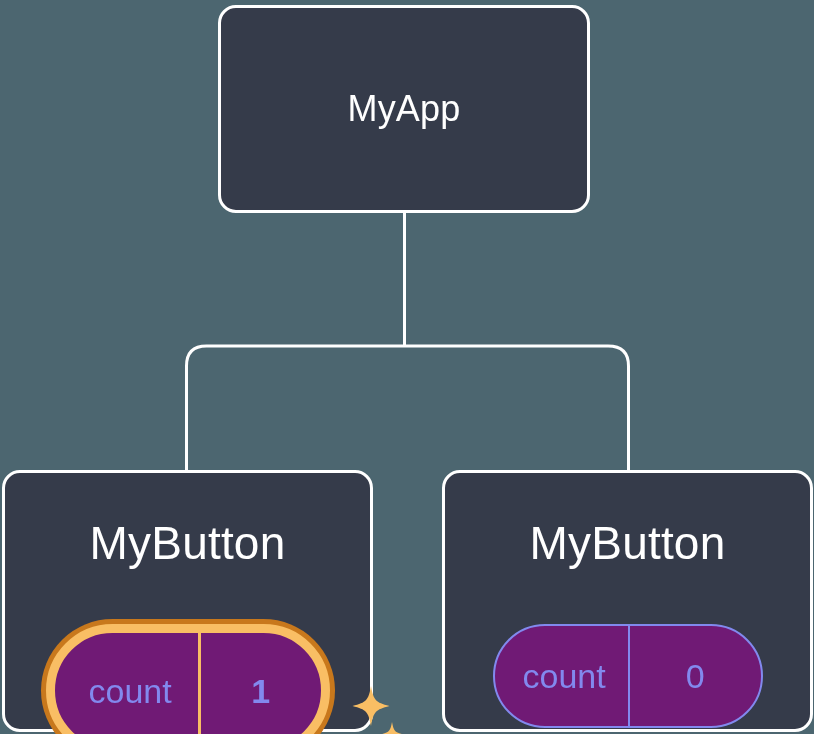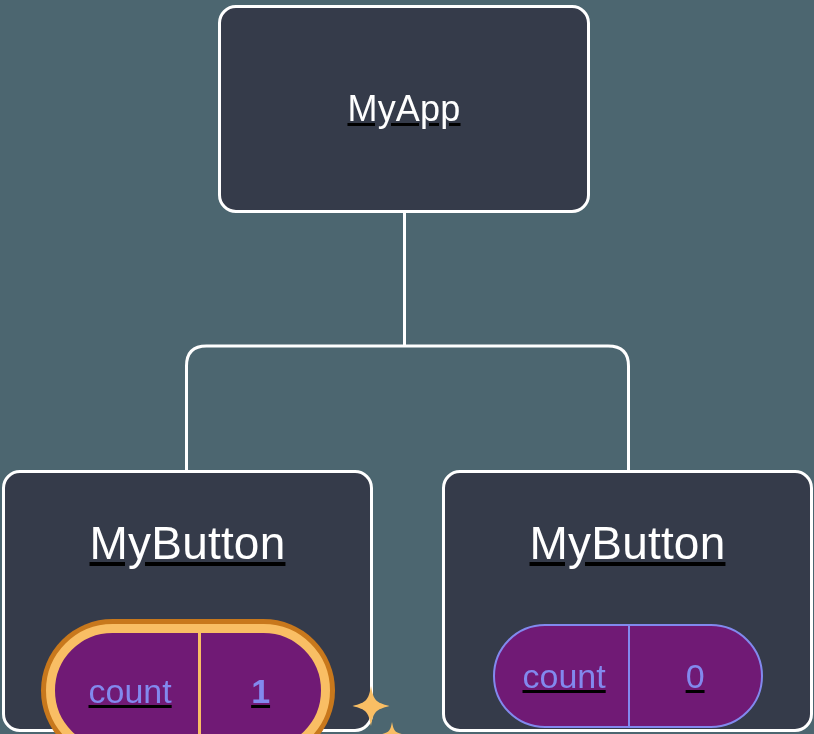--- a/index.html
+++ b/index.html
@@ -31,21 +31,20 @@
   
   .node {
     position: absolute;
     box-sizing: border-box;
     background: #353b4a;
     border: 3px solid #ffffff;
     border-radius: 18px;
     display: flex;
     flex-direction: column;
     align-items: center;
-    text-decoration: underline;
   }
   .node-root {
     left: 218px;
     top: 5px;
     width: 372px;
     height: 208px;
     justify-content: center;
   }
   .node-child-left {
     left: 2px;

